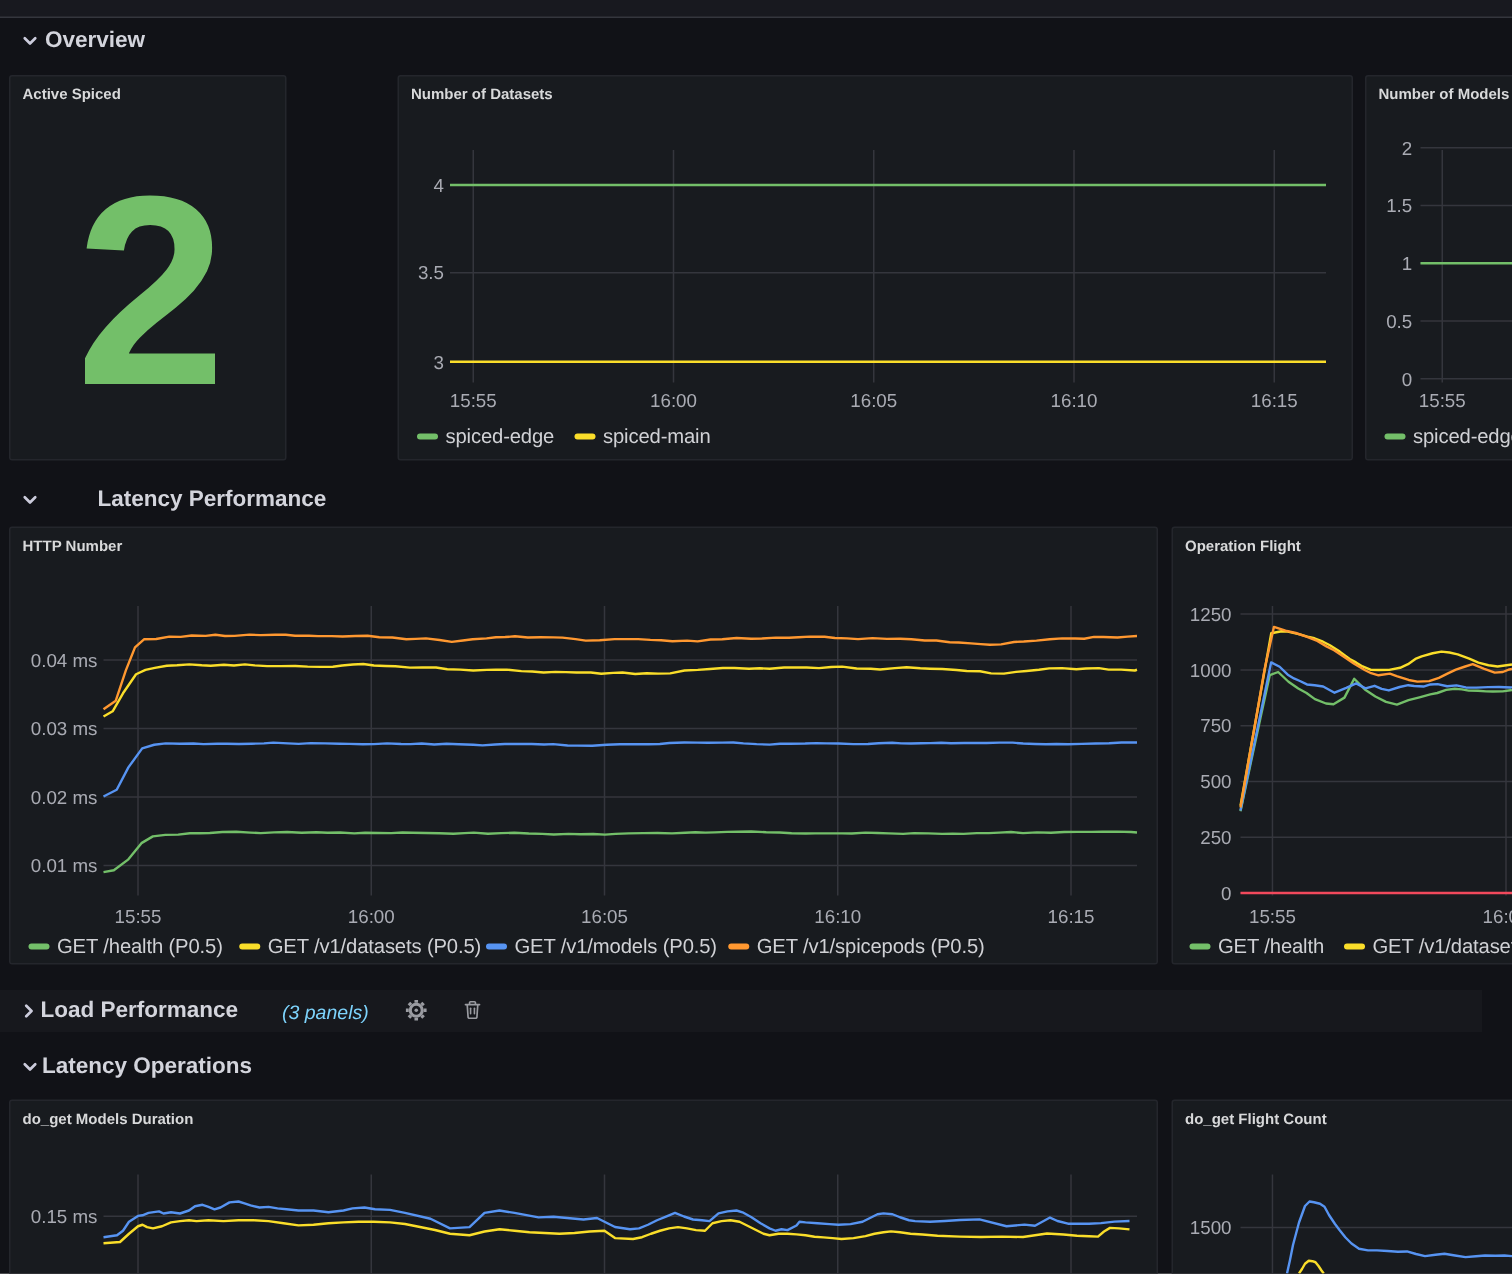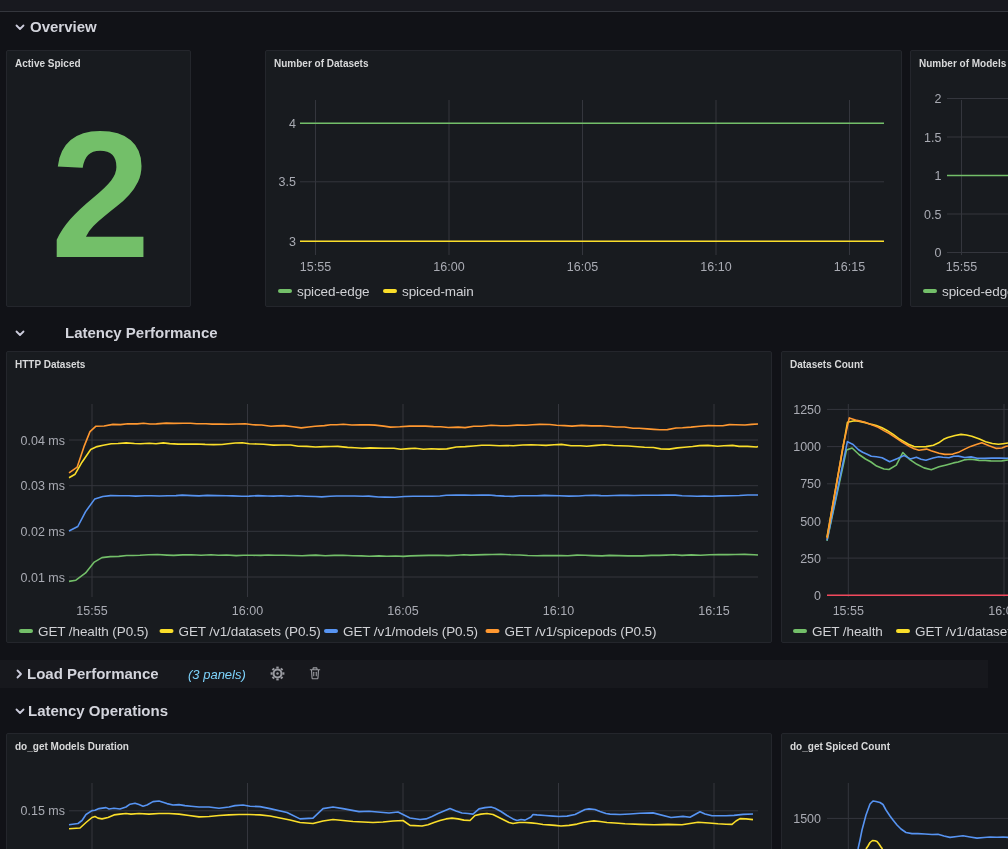--- a/index.html
+++ b/index.html
@@ -51,27 +51,27 @@
 <div class="panel" style="left:6px;top:50px;width:185px;height:257px;"></div>
 <div class="ptitle" style="left:15px;top:58px;">Active Spiced</div>
 <div style="position:absolute;left:8px;top:80px;width:185px;height:229px;display:flex;align-items:center;justify-content:center;">
     <div style="font-size:180px;font-weight:700;color:#73BF69;line-height:1;">2</div>
   </div>
 <div class="panel" style="left:265px;top:50px;width:637px;height:257px;"></div>
 <div class="ptitle" style="left:274px;top:58px;">Number of Datasets</div>
 <div class="panel" style="left:910px;top:50px;width:250px;height:257px;"></div>
 <div class="ptitle" style="left:919px;top:58px;">Number of Models</div>
 <div class="panel" style="left:6px;top:351px;width:766px;height:292px;"></div>
-<div class="ptitle" style="left:15px;top:359px;">HTTP Datasets</div>
+<div class="ptitle" style="left:15px;top:359px;">HTTP Number</div>
 <div class="panel" style="left:781px;top:351px;width:300px;height:292px;"></div>
-<div class="ptitle" style="left:790px;top:359px;">Datasets Count</div>
+<div class="ptitle" style="left:790px;top:359px;">Operation Flight</div>
 <div class="panel" style="left:6px;top:733px;width:766px;height:292px;"></div>
 <div class="ptitle" style="left:15px;top:741px;">do_get Models Duration</div>
 <div class="panel" style="left:781px;top:733px;width:300px;height:292px;"></div>
-<div class="ptitle" style="left:790px;top:741px;">do_get Spiced Count</div>
+<div class="ptitle" style="left:790px;top:741px;">do_get Flight Count</div>
 <svg class="chart" width="1008" height="849" viewBox="0 0 1008 849">
     <line x1="315.5" y1="100" x2="315.5" y2="255" stroke="#34363d" stroke-width="1"></line>
     <text x="315.5" y="271" text-anchor="middle" font-size="12.5" fill="#a9abb3">15:55</text>
     <line x1="449" y1="100" x2="449" y2="255" stroke="#34363d" stroke-width="1"></line>
     <text x="449" y="271" text-anchor="middle" font-size="12.5" fill="#a9abb3">16:00</text>
     <line x1="582.5" y1="100" x2="582.5" y2="255" stroke="#34363d" stroke-width="1"></line>
     <text x="582.5" y="271" text-anchor="middle" font-size="12.5" fill="#a9abb3">16:05</text>
     <line x1="716" y1="100" x2="716" y2="255" stroke="#34363d" stroke-width="1"></line>
     <text x="716" y="271" text-anchor="middle" font-size="12.5" fill="#a9abb3">16:10</text>
     <line x1="849.5" y1="100" x2="849.5" y2="255" stroke="#34363d" stroke-width="1"></line>

